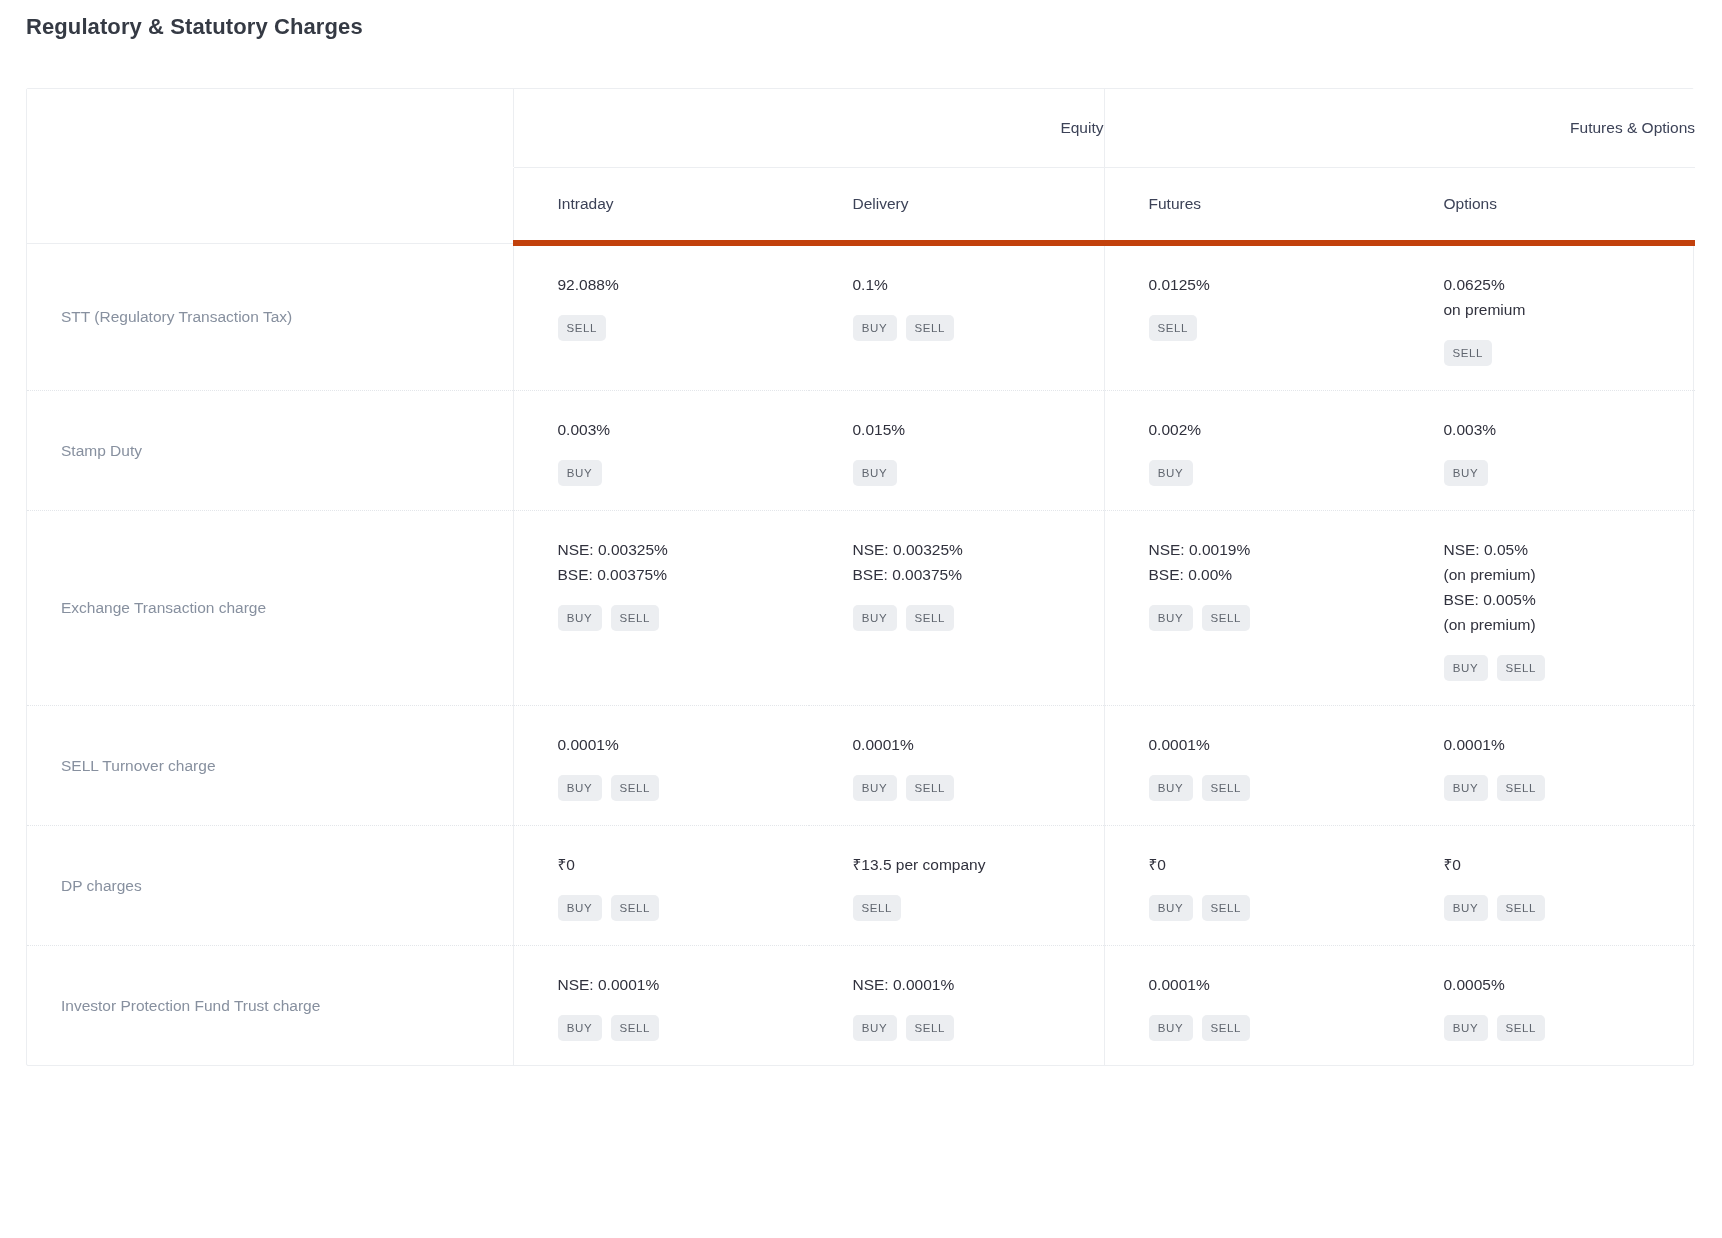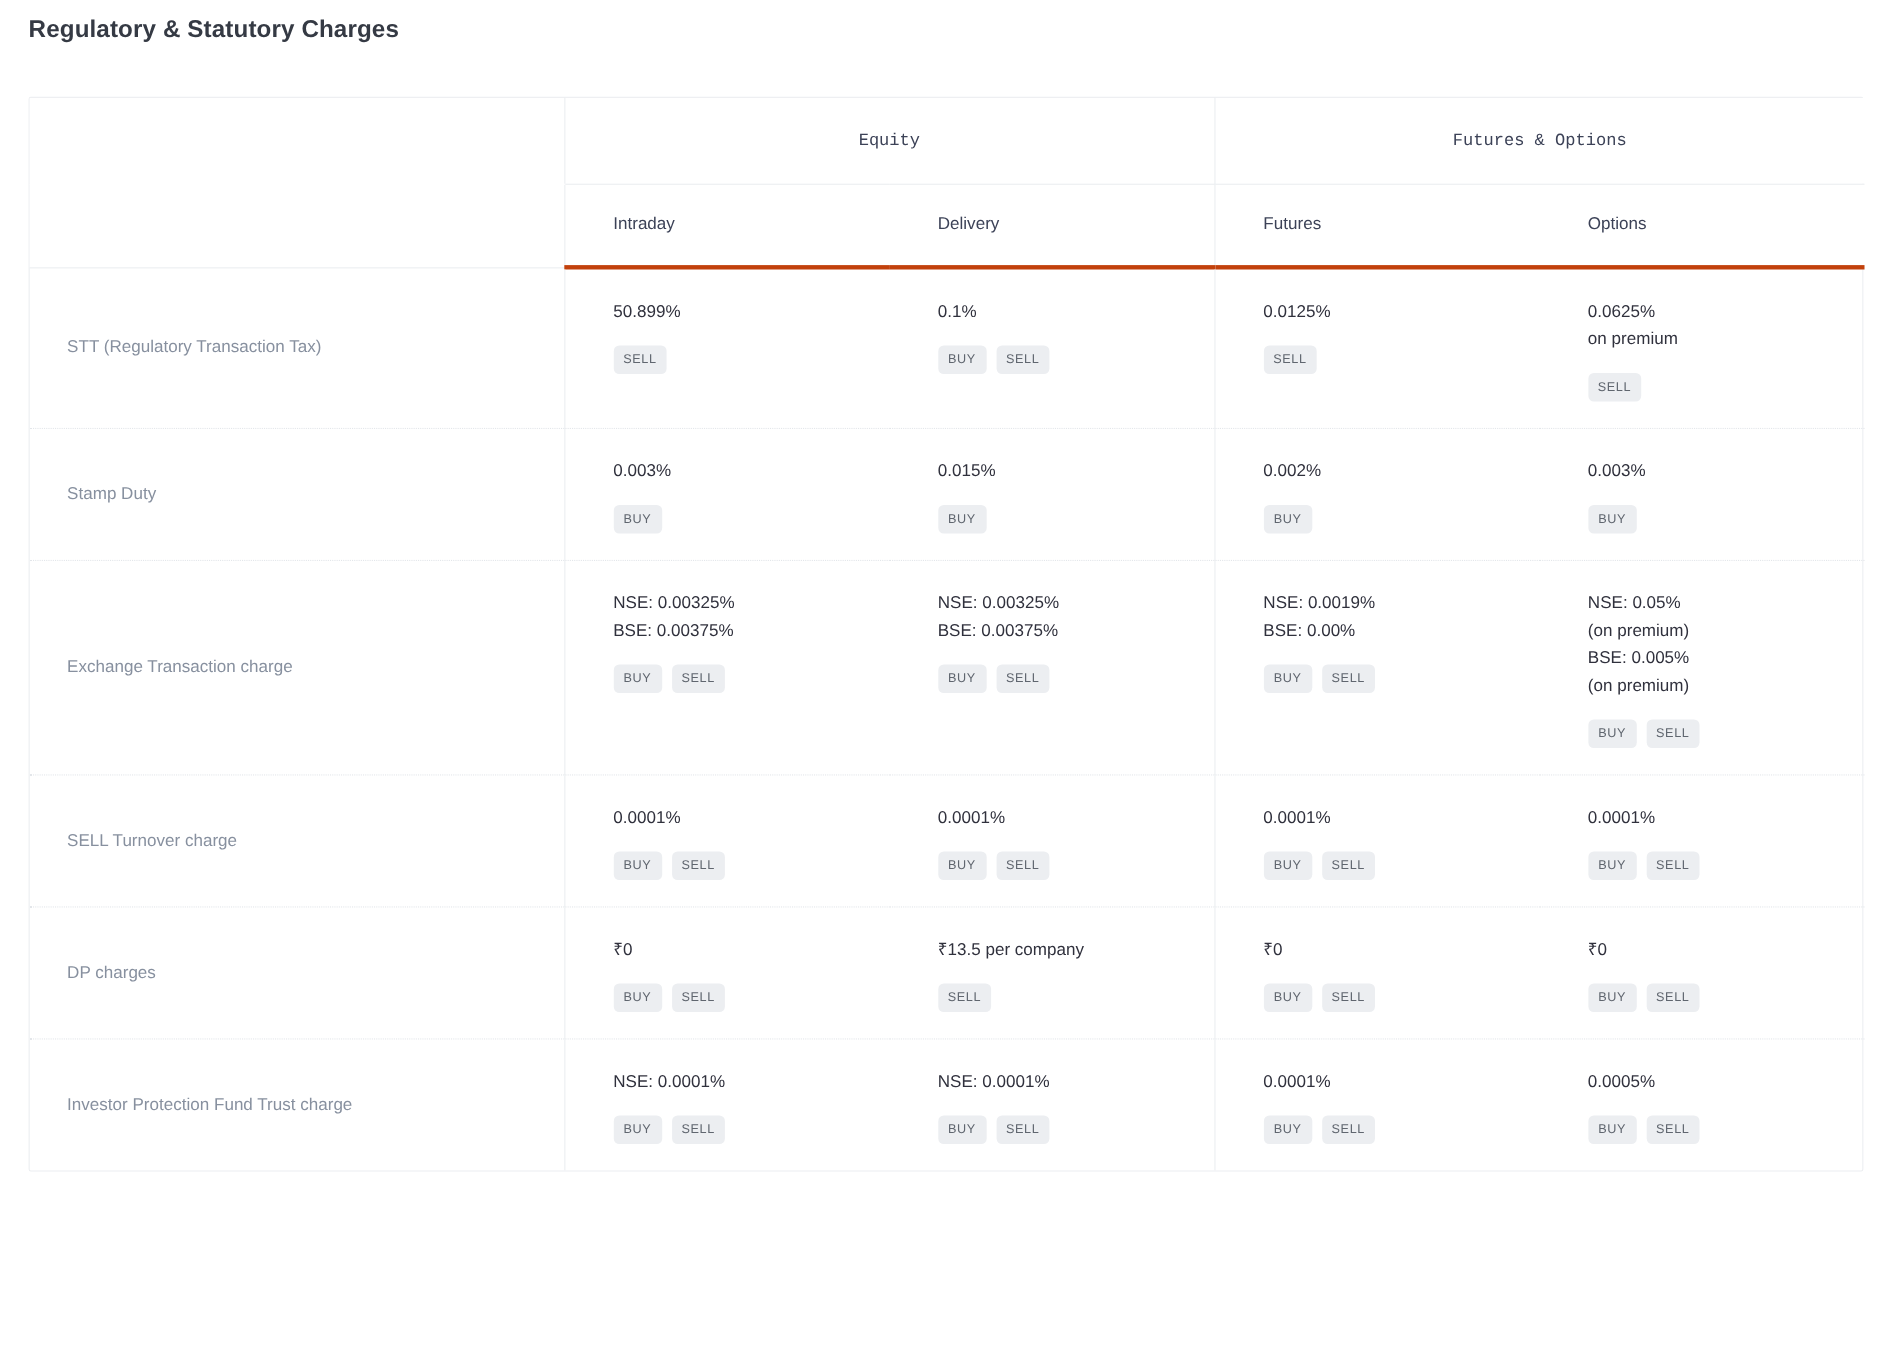--- a/index.html
+++ b/index.html
@@ -48,40 +48,39 @@
     background: #fff;
     padding: 0;
   }
   th.grp-blank {
     border-right: 1px solid #eceef1;
     border-bottom: 1px solid #ffffff;
   }
   th.grp {
     font-size: 15.5px;
     color: #3c4257;
-    text-align: center;
+    text-align: right;
     height: 78px;
     vertical-align: middle;
     border-bottom: 1px solid #eceef1;
-    font-family: Liberation Mono, monospace;
   }
   th.grp.sep { border-right: 1px solid #eceef1; }
 
   th.sub-blank {
     border-right: 1px solid #eceef1;
     border-bottom: 1px solid #eceef1;
   }
   th.sub {
     font-size: 15.5px;
     color: #3c4257;
     text-align: left;
     height: 76px;
     vertical-align: middle;
     padding-left: 44px;
-    border-bottom: 4px solid #c2410c;
+    border-bottom: 6px solid #c2410c;
   }
   th.sub.sep { border-right: 1px solid #eceef1; }
 
   
   tbody td {
     vertical-align: middle;
     padding: 0;
     border-bottom: 1px dotted #e3e6ea;
   }
   tbody tr:last-child td { border-bottom: none; }
@@ -155,21 +154,21 @@
           <th class="sub sep">Delivery</th>
           <th class="sub">Futures</th>
           <th class="sub">Options</th>
         </tr>
       </thead>
       <tbody>
 
         <tr>
           <td class="label">STT (Regulatory Transaction Tax)</td>
           <td class="cell">
-            <div class="val">50.899%</div>
+            <div class="val">92.088%</div>
             <div class="badges">
               <span class="badge">SELL</span>
             </div>
           </td>
           <td class="cell sep">
             <div class="val">0.1%</div>
             <div class="badges">
               <span class="badge">BUY</span>
               <span class="badge">SELL</span>
             </div>

